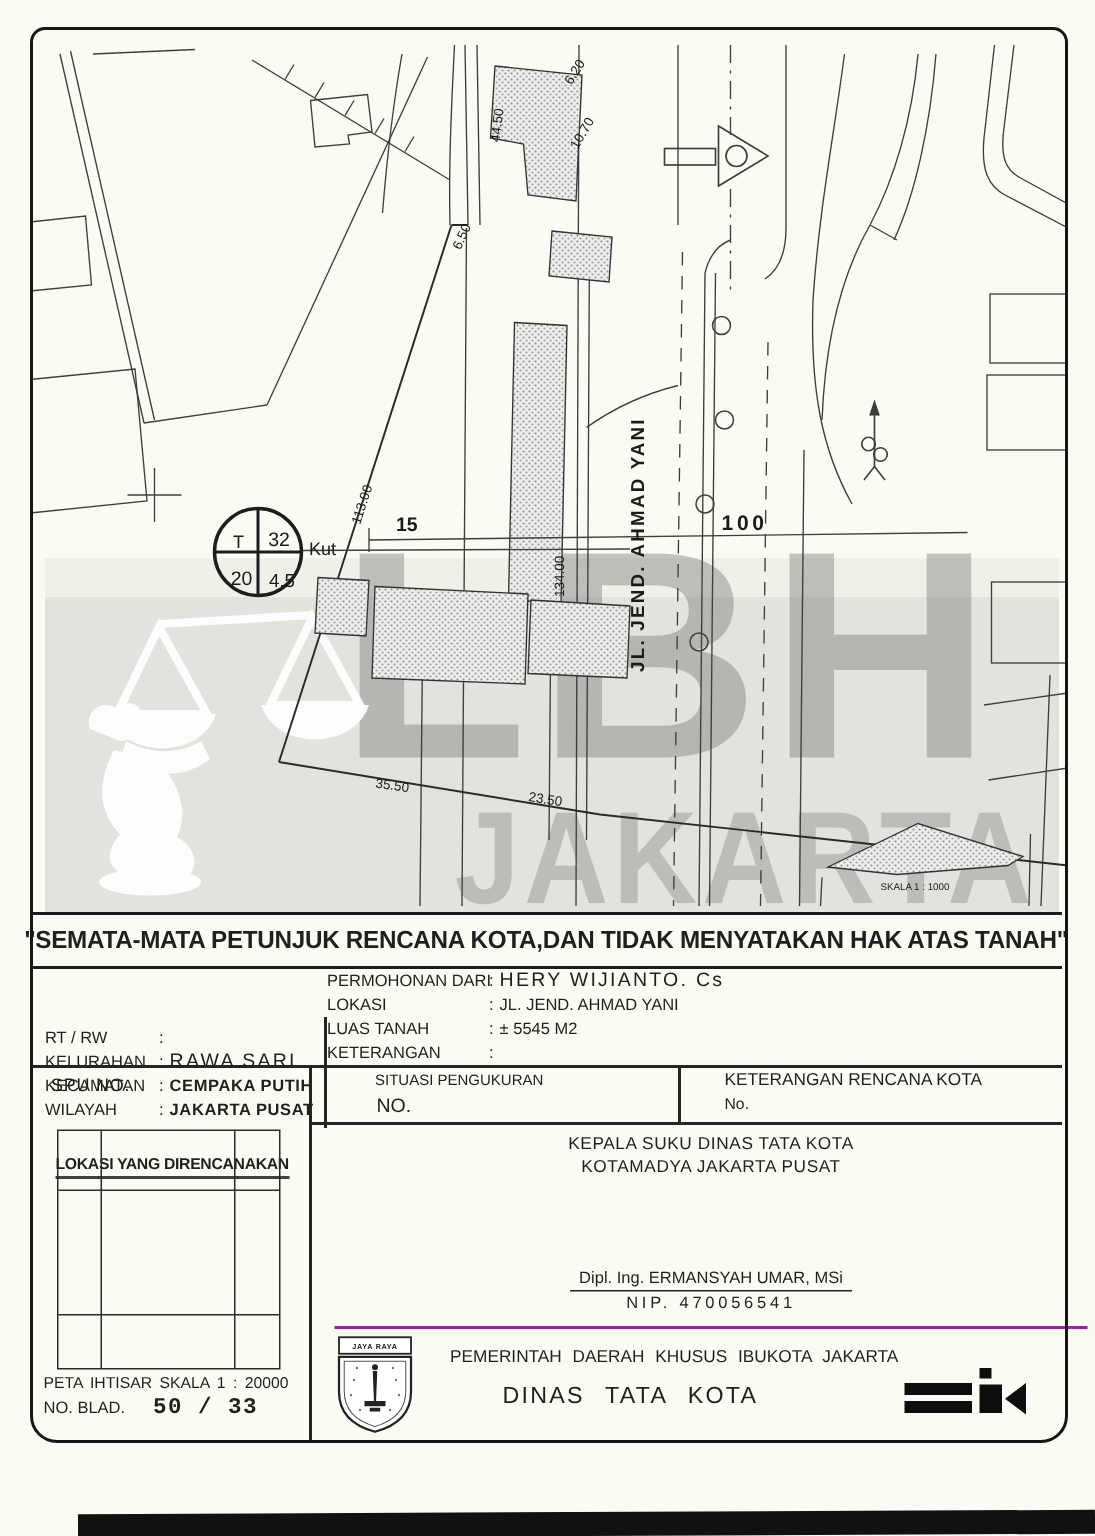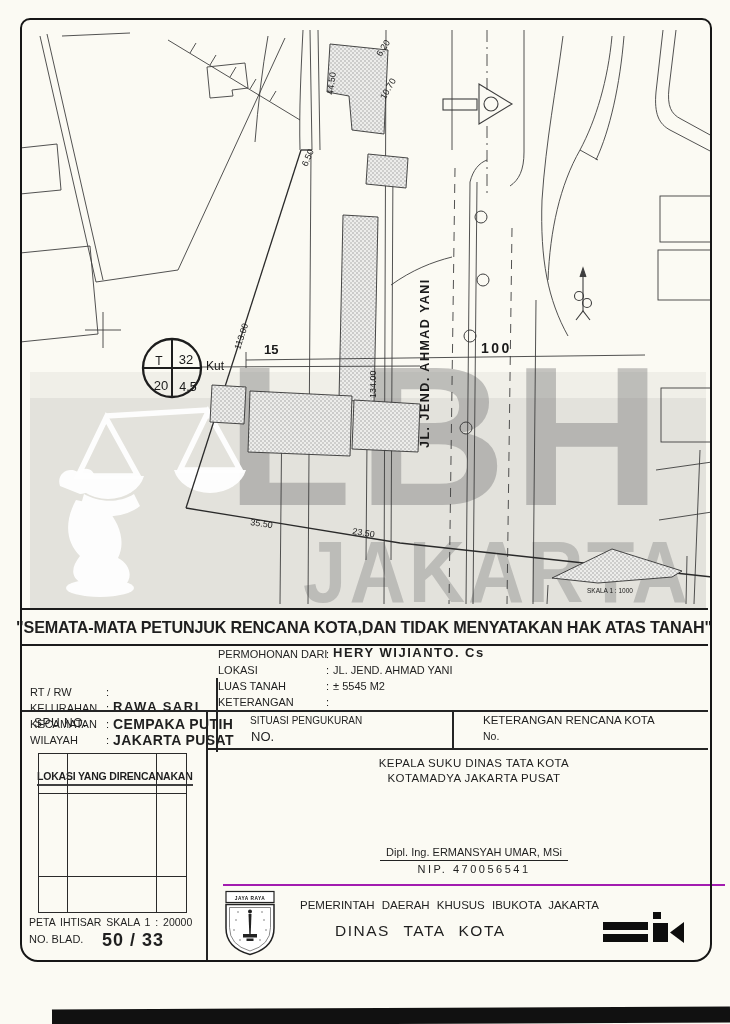--- a/index.html
+++ b/index.html
@@ -53,32 +53,32 @@
   .sign-cell{left:223px;top:748px;width:502px;height:136px;border-bottom:2px solid #a21caf;text-align:center;}
   .agency-cell{left:206px;top:884px;width:502px;height:74px;}
   
   .frow{display:flex;font-size:11px;line-height:16px;white-space:nowrap;}
   .frow .lab{flex:none;}
   .frow .col{flex:none;padding:0 4px;}
   .s1l{padding:6px 0 0 10px;margin-top:36px;}
   .s1l .lab{width:72px;}
   .s1r{padding:4px 0 0 12px;}
   .s1r .lab{width:104px;}
-  .val-big{font-weight:bold;font-size:13px;letter-spacing:1.5px;position:relative;top:-1.5px;}
-  .val-med{font-weight:bold;font-size:14px;letter-spacing:.4px;}
+  .val-big{font-weight:normal;font-size:13px;letter-spacing:1.5px;position:relative;top:-1.5px;}
+  .val-med{font-weight:bold;font-size:11px;letter-spacing:.4px;}
   .spu-title{left:34px;top:716px;font-size:12px;letter-spacing:.5px;z-index:5;}
   .spu-sub{left:37px;top:734px;font-size:10.5px;font-weight:bold;letter-spacing:-.2px;border-bottom:2px solid #404040;padding-bottom:2px;z-index:5;margin-top:36px;}
   .spu-grid{left:38px;top:753px;width:147px;height:158px;border:1.6px solid #2a2a2a;z-index:5;}
   .spu-grid .v1{position:absolute;left:28px;top:0;width:0;height:100%;border-left:1.2px solid #2a2a2a;}
   .spu-grid .v2{position:absolute;left:117px;top:0;width:0;height:100%;border-left:1.2px solid #2a2a2a;}
   .spu-grid .h1{position:absolute;left:0;top:39px;width:100%;height:0;border-top:1.2px solid #2a2a2a;}
   .spu-grid .h2{position:absolute;left:0;top:122px;width:100%;height:0;border-top:1.2px solid #2a2a2a;}
   .peta{left:29px;top:916px;font-size:10.5px;word-spacing:2px;z-index:5;white-space:nowrap;}
   .blad{left:29px;top:933px;font-size:11px;z-index:5;}
-  .blad-val{left:102px;top:930px;font-size:18px;font-weight:bold;letter-spacing:1px;z-index:5;}
+  .blad-val{left:102px;top:930px;font-size:15px;font-weight:bold;letter-spacing:1px;z-index:5;font-family:Liberation Mono, monospace;}
   .situasi-l1{left:250px;top:715px;font-size:10px;z-index:5;}
   .situasi-l2{left:251px;top:729px;font-size:13px;z-index:5;}
   .rencana-l1{left:483px;top:714px;font-size:11.5px;z-index:5;}
   .rencana-l2{left:483px;top:730px;font-size:10.5px;z-index:5;}
   .sign-l1{margin-top:9px;font-size:11.5px;letter-spacing:.4px;}
   .sign-l2{margin-top:3px;font-size:11.5px;letter-spacing:.4px;text-align:center;}
   .sign-name{display:inline-block;margin-top:62px;font-size:11px;border-bottom:1.4px solid #222;padding:0 6px 2px;}
   .sign-nip{margin-top:2px;font-size:11px;letter-spacing:2.5px;}
   .agency-l1{left:300px;top:899px;font-size:11.5px;word-spacing:4px;z-index:5;}
   .agency-l2{left:335px;top:922px;font-size:15.5px;letter-spacing:1.5px;word-spacing:8px;z-index:5;}

